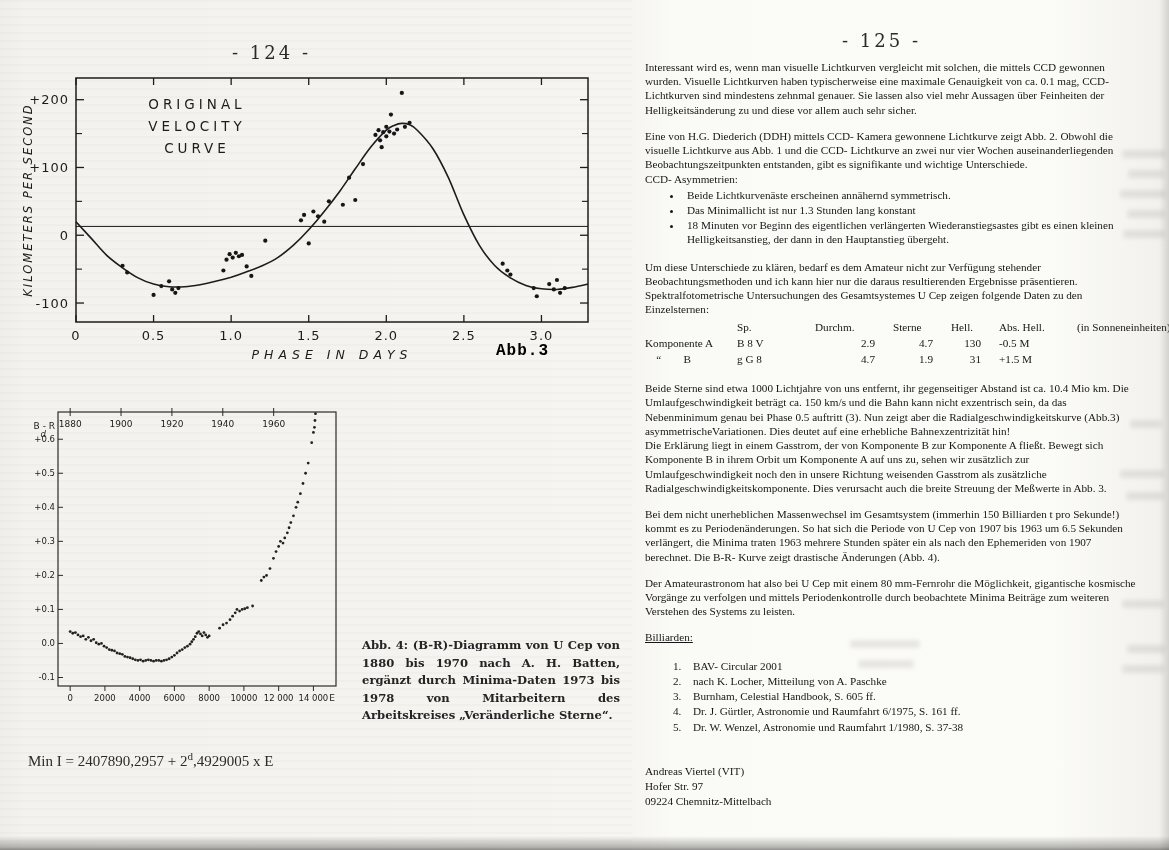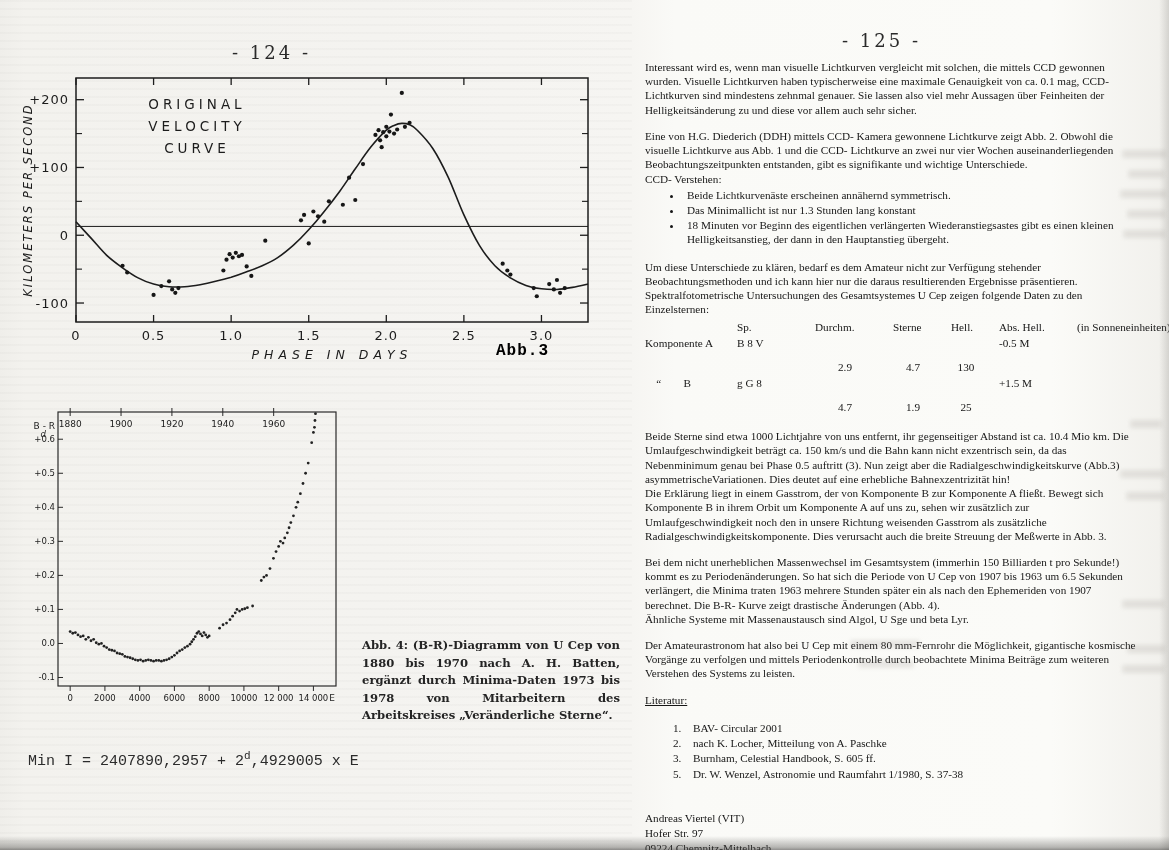--- a/index.html
+++ b/index.html
@@ -32,35 +32,35 @@
   #chart-br{left:18px;top:386px;}
   .abb3{position:absolute;left:496px;top:342px;font-family:"Liberation Mono", monospace;
     font-size:16px;font-weight:bold;letter-spacing:1px;color:#000000;}
 
   .caption{position:absolute;left:362px;top:637px;width:258px;
     font-family:"DejaVu Serif", serif;font-weight:600;font-size:11.6px;line-height:1.52;
     text-align:justify;color:#242424;}
 
   .typed{position:absolute;font-family:"Liberation Mono", monospace;color:#2b2b2b;}
   .typed1{left:28px;top:726px;font-size:15px;}
-  .typed2{left:28px;top:750px;font-size:15px;}
+  .typed2{left:28px;top:750px;font-size:15px;font-family:Liberation Serif, serif;}
   .typed2 sup{font-size:11px;vertical-align:6px;}
 
   .text-col{position:absolute;left:645px;top:60px;width:492px;
     font-size:11.2px;line-height:1.27;color:#161616;}
   .text-col p{margin:0 0 12px 0;}
   .text-col p.tight{margin-top:-12px;}
   .ccd-head{margin:0 0 2px 0;}
   ul.ccd{margin:0 0 13px 0;padding:0 0 0 38px;}
   ul.ccd li{margin:0 0 1px 0;padding-left:4px;}
 
   .startable{display:grid;grid-template-columns:92px 78px 78px 58px 48px 78px 1fr;
     margin:2px 0 14px 0;line-height:1.45;}
   .startable .c{white-space:nowrap;}
-  .startable .num{text-align:center;padding-right:18px;margin-top:24px;}
+  .startable .num{text-align:right;padding-right:18px;}
   .startable .unit{text-align:right;}
 
   .lit-head{text-decoration:underline;margin:2px 0 14px 0;}
   ol.lit{margin:0;padding:0 0 0 28px;list-style:none;}
   ol.lit li{margin:0 0 1px 0;}
   ol.lit .n{display:inline-block;width:20px;}
 
   .address{margin-top:30px;line-height:1.35;}
 
   .smudge{position:absolute;background:rgba(110,108,102,.14);filter:blur(2px);
@@ -327,21 +327,21 @@
   <div class="caption">Abb. 4: (B-R)-Diagramm von U Cep von 1880 bis 1970 nach A. H. Batten, ergänzt durch Minima-Daten 1973 bis 1978 von Mitarbeitern des Arbeitskreises „Veränderliche Sterne“.</div>
 
   <div class="typed typed2"><span>Min I = 2407890,2957 + 2</span><sup>d</sup><span>,4929005 x E</span></div>
 
   <div class="page page-right"></div>
   <div class="page-num pn-right">- 125 -</div>
 
   <div class="text-col">
     <p>Interessant wird es, wenn man visuelle Lichtkurven vergleicht mit solchen, die mittels CCD gewonnen wurden. Visuelle Lichtkurven haben typischerweise eine maximale Genauigkeit von ca. 0.1 mag, CCD- Lichtkurven sind mindestens zehnmal genauer. Sie lassen also viel mehr Aussagen über Feinheiten der Helligkeitsänderung zu und diese vor allem auch sehr sicher.</p>
     <p style="margin-bottom:0">Eine von H.G. Diederich (DDH) mittels CCD- Kamera gewonnene Lichtkurve zeigt Abb. 2. Obwohl die visuelle Lichtkurve aus Abb. 1 und die CCD- Lichtkurve an zwei nur vier Wochen auseinanderliegenden Beobachtungszeitpunkten entstanden, gibt es signifikante und wichtige Unterschiede.</p>
-    <div class="ccd-head">CCD- Verstehen:</div>
+    <div class="ccd-head">CCD- Asymmetrien:</div>
     <ul class="ccd">
       <li>Beide Lichtkurvenäste erscheinen annähernd symmetrisch.</li>
       <li>Das Minimallicht ist nur 1.3 Stunden lang konstant</li>
       <li>18 Minuten vor Beginn des eigentlichen verlängerten Wiederanstiegsastes gibt es einen kleinen Helligkeitsanstieg, der dann in den Hauptanstieg übergeht.</li>
     </ul>
     <p style="margin-bottom:2px">Um diese Unterschiede zu klären, bedarf es dem Amateur nicht zur Verfügung stehender Beobachtungsmethoden und ich kann hier nur die daraus resultierenden Ergebnisse präsentieren. Spektralfotometrische Untersuchungen des Gesamtsystemes U Cep zeigen folgende Daten zu den Einzelsternen:</p>
 
     <div class="startable">
       <div class="c"></div>
       <div class="c">Sp.</div>
@@ -356,36 +356,36 @@
       <div class="c num">2.9</div>
       <div class="c num">4.7</div>
       <div class="c num">130</div>
       <div class="c">-0.5 M</div>
       <div class="c"></div>
 
       <div class="c">&nbsp;&nbsp;&nbsp;&nbsp;“&nbsp;&nbsp;&nbsp;&nbsp;&nbsp;&nbsp;&nbsp;&nbsp;B</div>
       <div class="c">g G 8</div>
       <div class="c num">4.7</div>
       <div class="c num">1.9</div>
-      <div class="c num">25</div>
+      <div class="c num">31</div>
       <div class="c">+1.5 M</div>
       <div class="c"></div>
     </div>
 
     <p>Beide Sterne sind etwa 1000 Lichtjahre von uns entfernt, ihr gegenseitiger Abstand ist ca. 10.4 Mio km. Die Umlaufgeschwindigkeit beträgt ca. 150 km/s und die Bahn kann nicht exzentrisch sein, da das Nebenminimum genau bei Phase 0.5 auftritt (3). Nun zeigt aber die Radialgeschwindigkeitskurve (Abb.3) asymmetrischeVariationen. Dies deutet auf eine erhebliche Bahnexzentrizität hin!</p>
     <p class="tight">Die Erklärung liegt in einem Gasstrom, der von Komponente B zur Komponente A fließt. Bewegt sich Komponente B in ihrem Orbit um Komponente A auf uns zu, sehen wir zusätzlich zur Umlaufgeschwindigkeit noch den in unsere Richtung weisenden Gasstrom als zusätzliche Radialgeschwindigkeitskomponente. Dies verursacht auch die breite Streuung der Meßwerte in Abb. 3.</p>
     <p>Bei dem nicht unerheblichen Massenwechsel im Gesamtsystem (immerhin 150 Billiarden t pro Sekunde!) kommt es zu Periodenänderungen. So hat sich die Periode von U Cep von 1907 bis 1963 um 6.5 Sekunden verlängert, die Minima traten 1963 mehrere Stunden später ein als nach den Ephemeriden von 1907 berechnet. Die B-R- Kurve zeigt drastische Änderungen (Abb. 4).</p>
-    <p class="tight">Ähnliche Systeme mit Massenaustausch sind Algol, U Sge und beta Lyr.</p>
     <p>Der Amateurastronom hat also bei U Cep mit einem 80 mm-Fernrohr die Möglichkeit, gigantische kosmische Vorgänge zu verfolgen und mittels Periodenkontrolle durch beobachtete Minima Beiträge zum weiteren Verstehen des Systems zu leisten.</p>
 
-    <div class="lit-head">Literatur:</div>
+    <div class="lit-head">Billiarden:</div>
     <ol class="lit">
       <li><span class="n">1.</span><span>BAV- Circular 2001</span></li>
       <li><span class="n">2.</span><span>nach K. Locher, Mitteilung von A. Paschke</span></li>
       <li><span class="n">3.</span><span>Burnham, Celestial Handbook, S. 605 ff.</span></li>
+      <li><span class="n">4.</span><span>Dr. J. Gürtler, Astronomie und Raumfahrt 6/1975, S. 161 ff.</span></li>
       <li><span class="n">5.</span><span>Dr. W. Wenzel, Astronomie und Raumfahrt 1/1980, S. 37-38</span></li>
     </ol>
 
     <div class="address">
       <div>Andreas Viertel (VIT)</div>
       <div>Hofer Str. 97</div>
       <div>09224 Chemnitz-Mittelbach</div>
     </div>
   </div>
 

